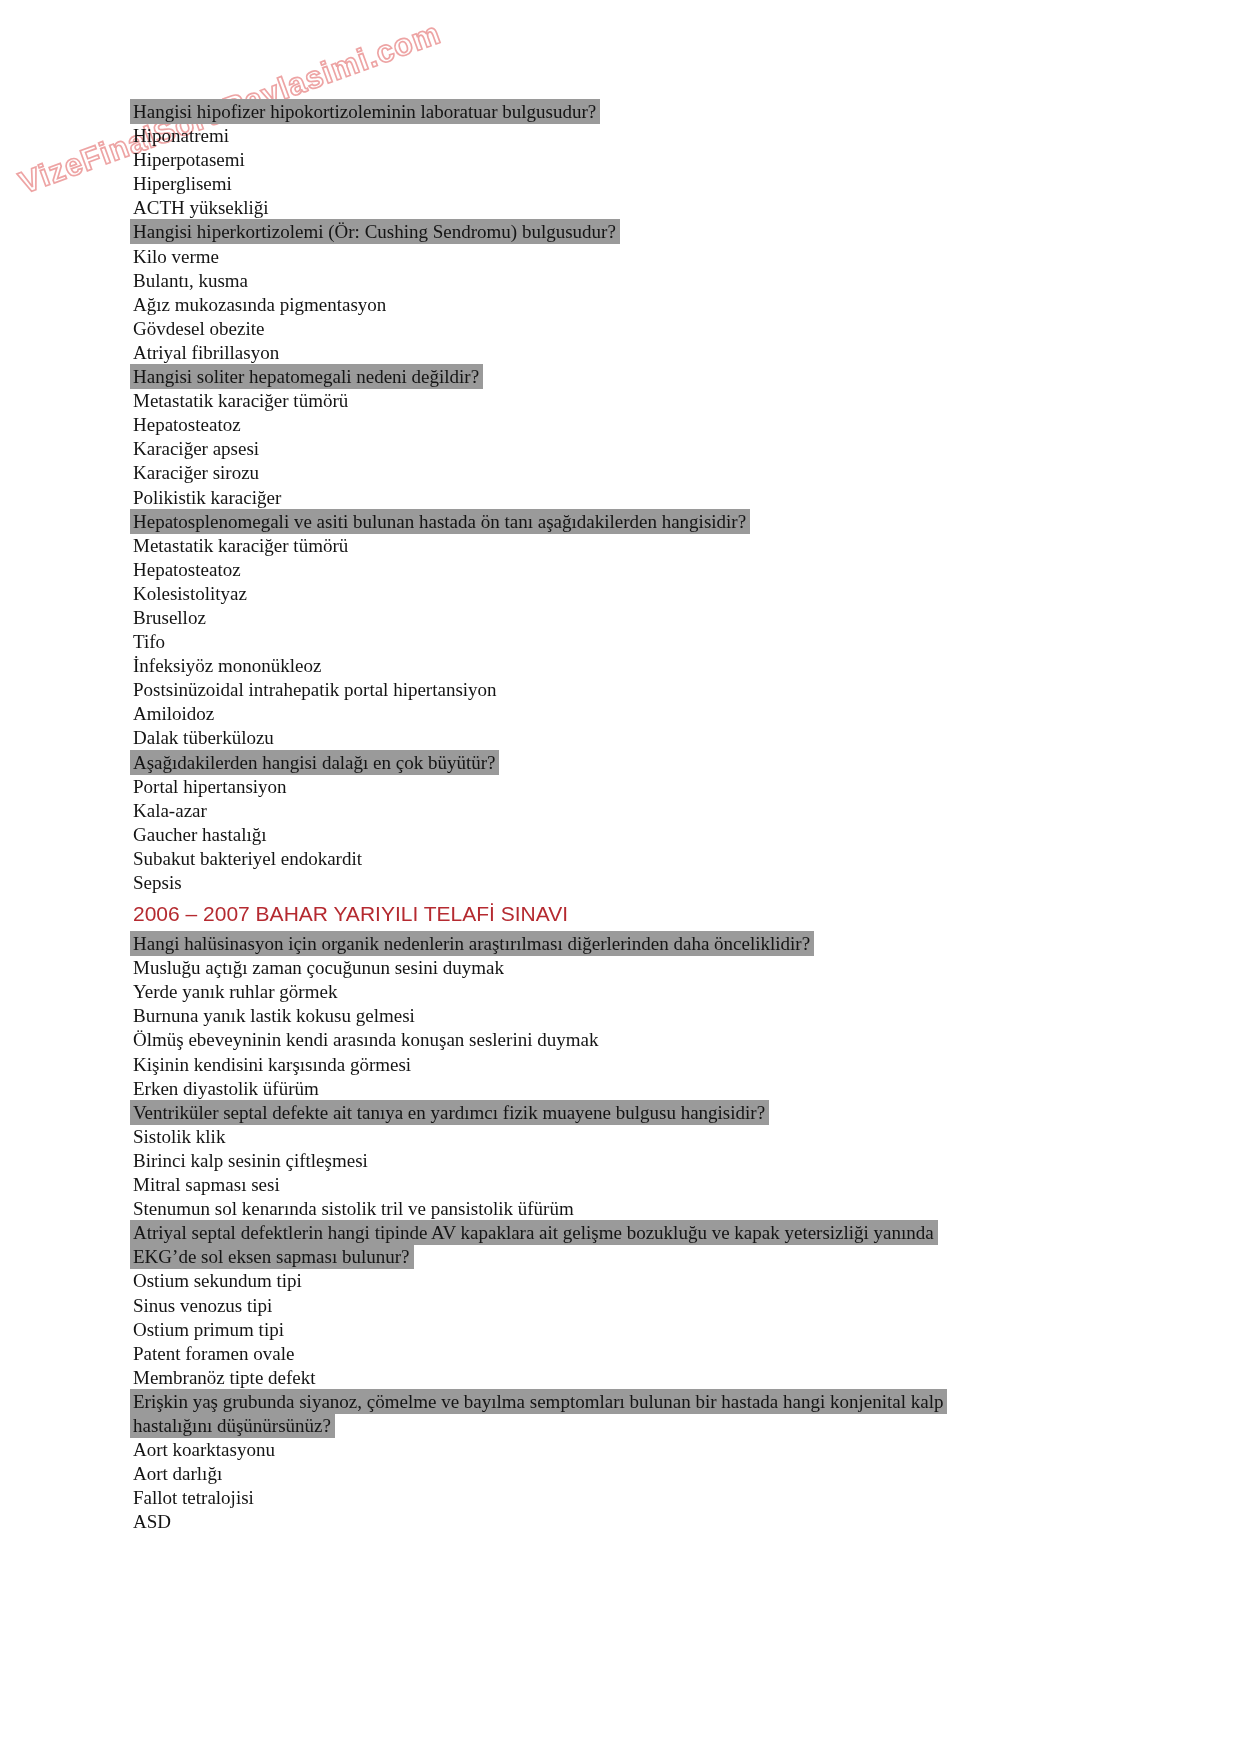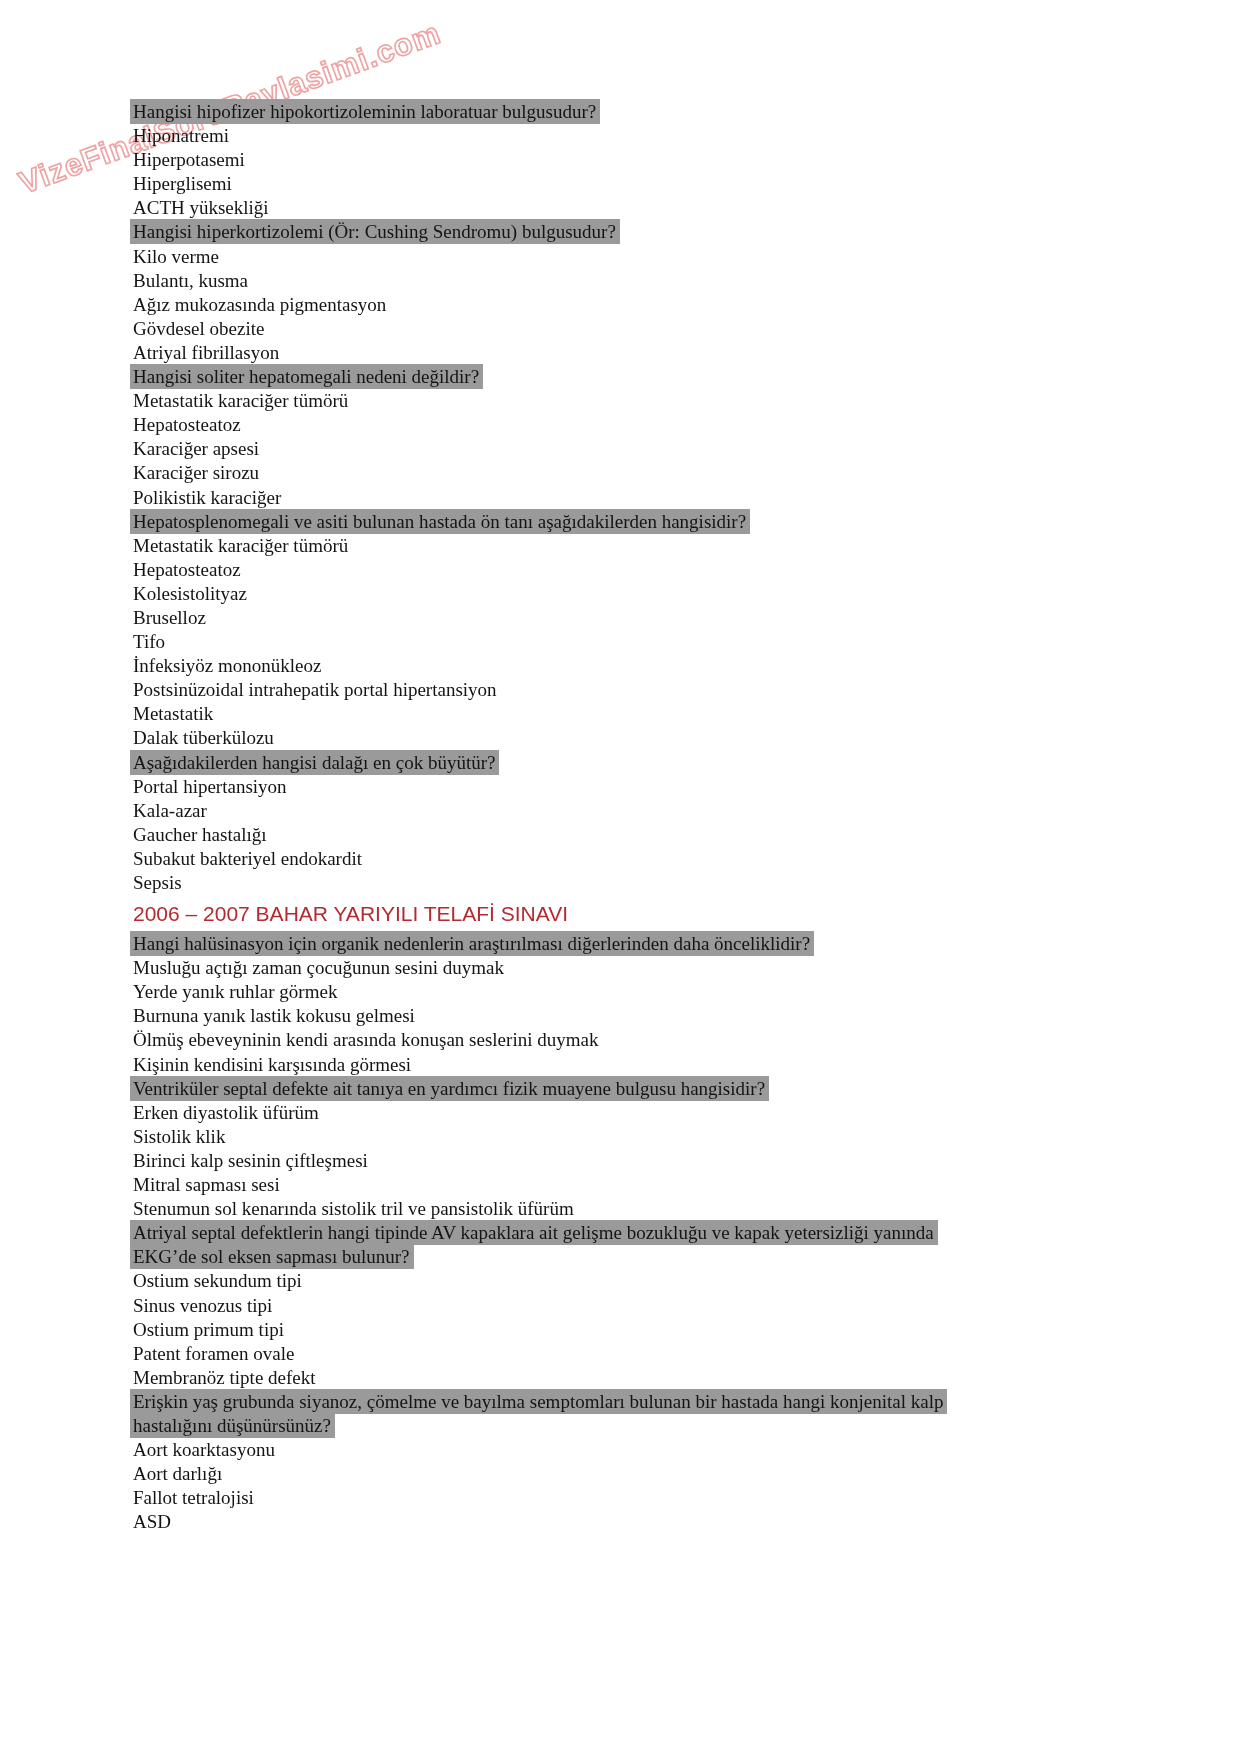--- a/index.html
+++ b/index.html
@@ -76,37 +76,37 @@
       <div class="line option"><span class="txt">Karaciğer sirozu</span></div>
       <div class="line option"><span class="txt">Polikistik karaciğer</span></div>
       <div class="line question"><span class="txt">Hepatosplenomegali ve asiti bulunan hastada ön tanı aşağıdakilerden hangisidir?</span></div>
       <div class="line option"><span class="txt">Metastatik karaciğer tümörü</span></div>
       <div class="line option"><span class="txt">Hepatosteatoz</span></div>
       <div class="line option"><span class="txt">Kolesistolityaz</span></div>
       <div class="line option"><span class="txt">Bruselloz</span></div>
       <div class="line option"><span class="txt">Tifo</span></div>
       <div class="line option"><span class="txt">İnfeksiyöz mononükleoz</span></div>
       <div class="line option"><span class="txt">Postsinüzoidal intrahepatik portal hipertansiyon</span></div>
-      <div class="line option"><span class="txt">Metastatik</span></div>
+      <div class="line option"><span class="txt">Amiloidoz</span></div>
       <div class="line option"><span class="txt">Dalak tüberkülozu</span></div>
       <div class="line question"><span class="txt">Aşağıdakilerden hangisi dalağı en çok büyütür?</span></div>
       <div class="line option"><span class="txt">Portal hipertansiyon</span></div>
       <div class="line option"><span class="txt">Kala-azar</span></div>
       <div class="line option"><span class="txt">Gaucher hastalığı</span></div>
       <div class="line option"><span class="txt">Subakut bakteriyel endokardit</span></div>
       <div class="line option"><span class="txt">Sepsis</span></div>
       <div class="line heading"><span class="txt">2006 – 2007 BAHAR YARIYILI TELAFİ SINAVI</span></div>
       <div class="line question"><span class="txt">Hangi halüsinasyon için organik nedenlerin araştırılması diğerlerinden daha önceliklidir?</span></div>
       <div class="line option"><span class="txt">Musluğu açtığı zaman çocuğunun sesini duymak</span></div>
       <div class="line option"><span class="txt">Yerde yanık ruhlar görmek</span></div>
       <div class="line option"><span class="txt">Burnuna yanık lastik kokusu gelmesi</span></div>
       <div class="line option"><span class="txt">Ölmüş ebeveyninin kendi arasında konuşan seslerini duymak</span></div>
       <div class="line option"><span class="txt">Kişinin kendisini karşısında görmesi</span></div>
+      <div class="line option"><span class="txt">Erken diyastolik üfürüm</span></div>
       <div class="line question"><span class="txt">Ventriküler septal defekte ait tanıya en yardımcı fizik muayene bulgusu hangisidir?</span></div>
-      <div class="line option"><span class="txt">Erken diyastolik üfürüm</span></div>
       <div class="line option"><span class="txt">Sistolik klik</span></div>
       <div class="line option"><span class="txt">Birinci kalp sesinin çiftleşmesi</span></div>
       <div class="line option"><span class="txt">Mitral sapması sesi</span></div>
       <div class="line option"><span class="txt">Stenumun sol kenarında sistolik tril ve pansistolik üfürüm</span></div>
       <div class="line question"><span class="txt">Atriyal septal defektlerin hangi tipinde AV kapaklara ait gelişme bozukluğu ve kapak yetersizliği yanında</span></div>
       <div class="line question"><span class="txt">EKG’de sol eksen sapması bulunur?</span></div>
       <div class="line option"><span class="txt">Ostium sekundum tipi</span></div>
       <div class="line option"><span class="txt">Sinus venozus tipi</span></div>
       <div class="line option"><span class="txt">Ostium primum tipi</span></div>
       <div class="line option"><span class="txt">Patent foramen ovale</span></div>

